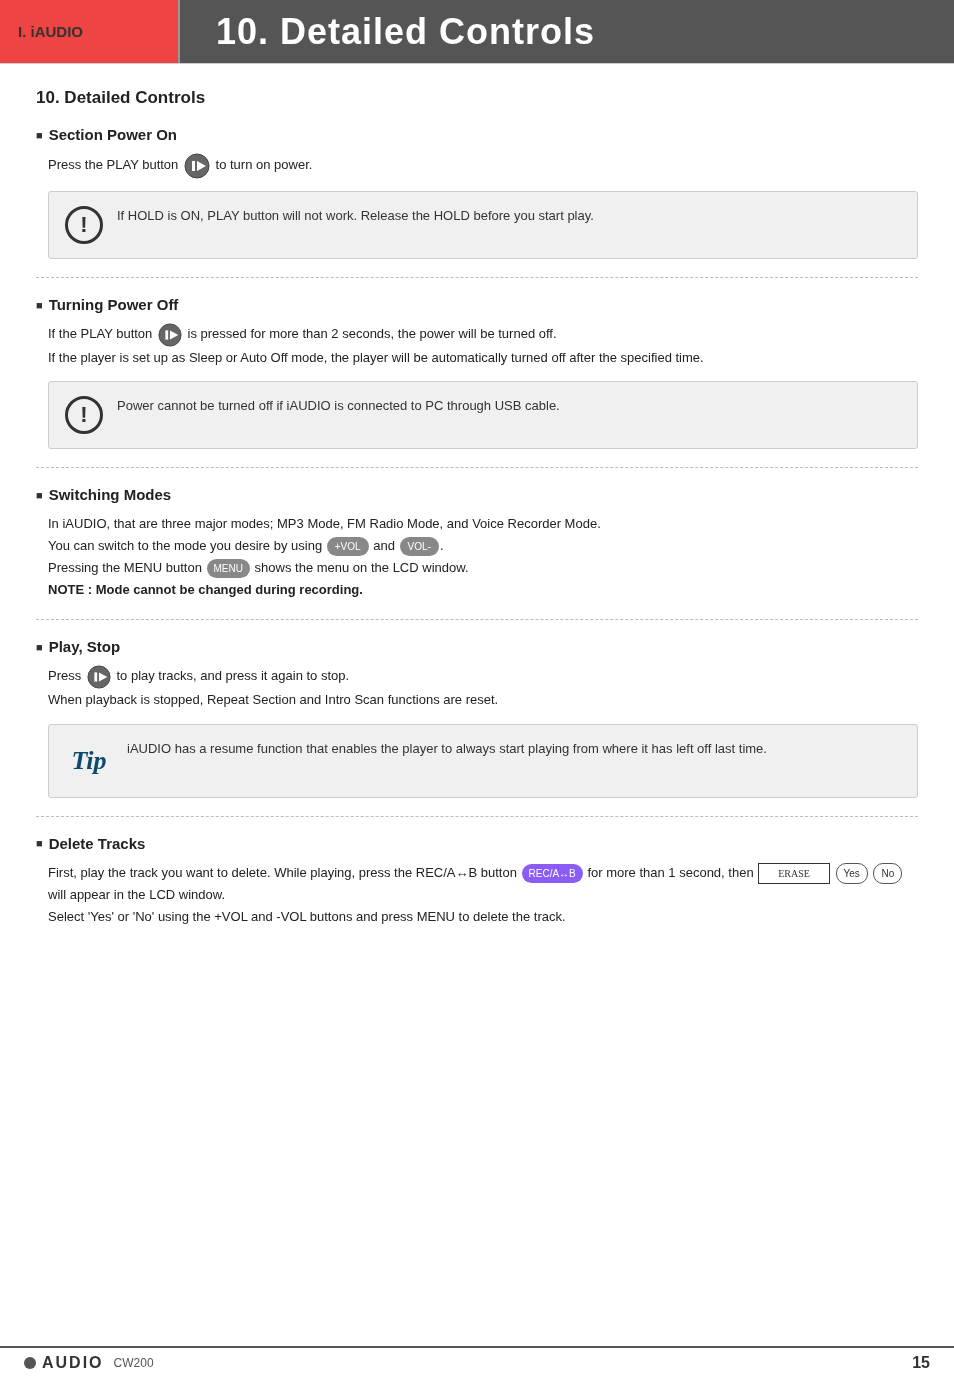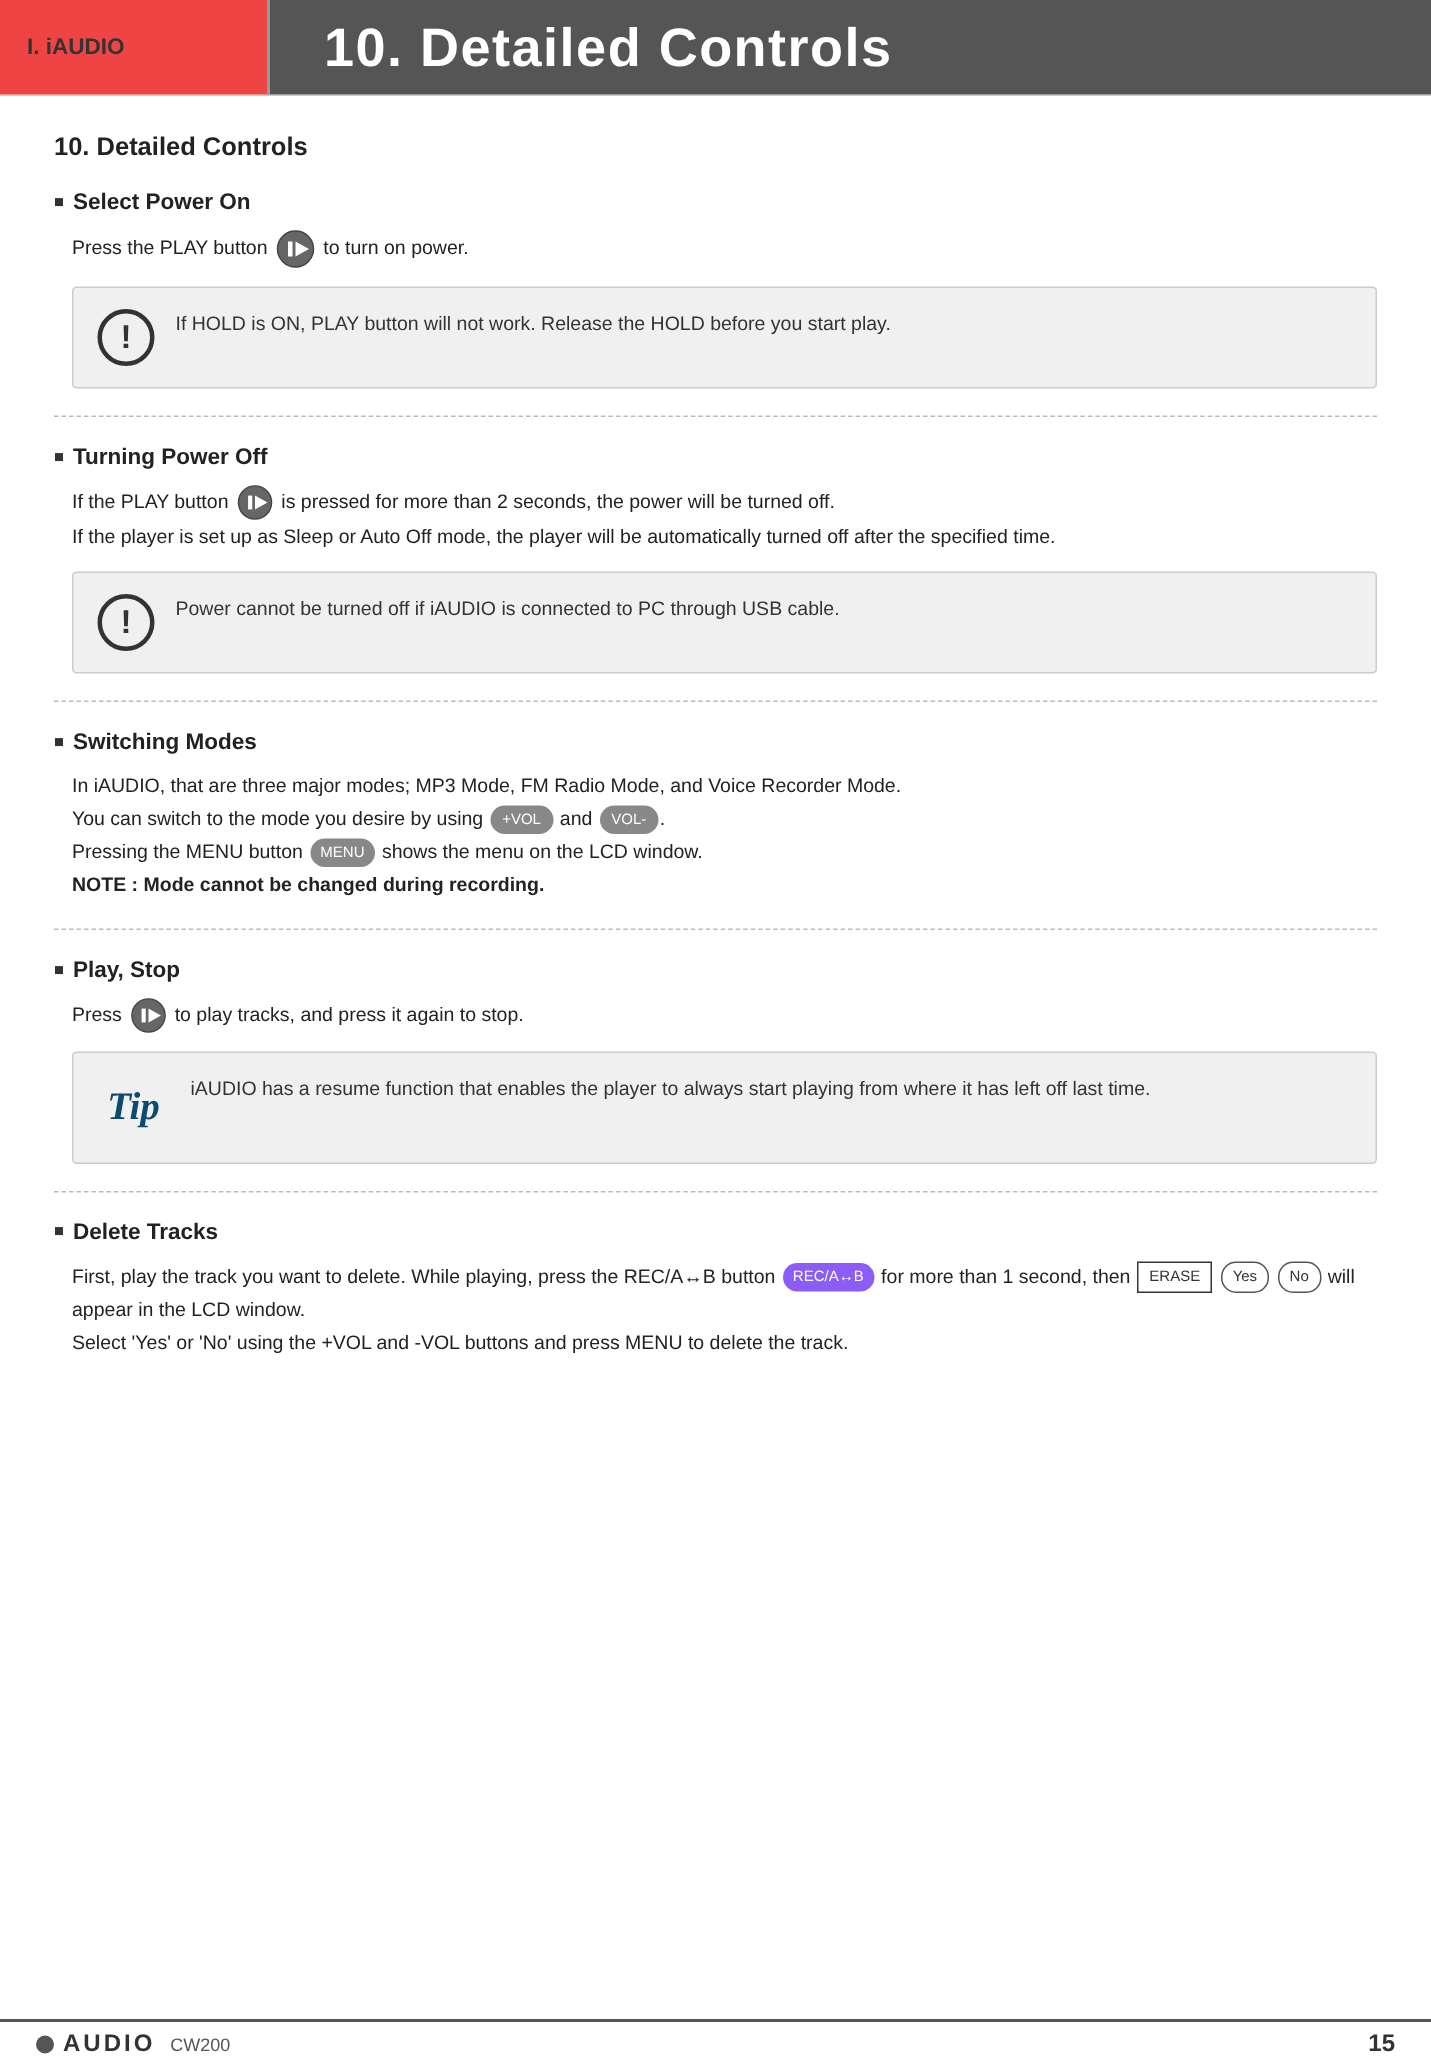--- a/index.html
+++ b/index.html
@@ -165,26 +165,27 @@
       border-radius: 10px;
       padding: 1px 7px;
       font-size: 10px;
       vertical-align: middle;
       margin: 0 1px;
       white-space: nowrap;
     }
     .btn-erase {
       display: inline-block;
       border: 1.5px solid #333;
-      padding: 1px 7px;
+      padding: 1px 19px;
       font-size: 10px;
       vertical-align: middle;
       margin: 0 1px;
       color: #333;
       background: #fff;
+      font-family: Liberation Serif, serif;
     }
 
     .bold-note {
       font-weight: bold;
     }
 
     
     .footer {
       position: absolute;
       bottom: 0;
@@ -244,21 +245,21 @@
     <h1>10. Detailed Controls</h1>
   </div>
 </div>
 
 <div class="content">
 
   <div class="page-title">10. Detailed Controls</div>
 
   <div class="section">
     <div class="section-title">
-      <span>Select Power On</span>
+      <span>Section Power On</span>
     </div>
     <div class="section-body">
       <p>
         Press the PLAY button
         
         <svg class="play-btn-svg" width="26" height="26" viewBox="0 0 26 26">
           <circle cx="13" cy="13" r="12" fill="#666" stroke="#444" stroke-width="1"></circle>
           <rect x="8" y="8" width="3" height="10" fill="#fff"></rect>
           <polygon points="13,8 22,13 13,18" fill="#fff"></polygon>
         </svg>
@@ -327,20 +328,21 @@
     <div class="section-body">
       <p>
         Press
         <svg class="play-btn-svg" width="24" height="24" viewBox="0 0 26 26">
           <circle cx="13" cy="13" r="12" fill="#666" stroke="#444" stroke-width="1"></circle>
           <rect x="8" y="8" width="3" height="10" fill="#fff"></rect>
           <polygon points="13,8 22,13 13,18" fill="#fff"></polygon>
         </svg>
         to play tracks, and press it again to stop.
       </p>
+      <p>When playback is stopped, Repeat Section and Intro Scan functions are reset.</p>
       <div class="notice-box">
         <div class="tip-icon">Tip</div>
         <div class="notice-text">iAUDIO has a resume function that enables the player to always start playing from where it has left off last time.</div>
       </div>
     </div>
   </div>
 
   <hr class="divider">
 
   <div class="section">

